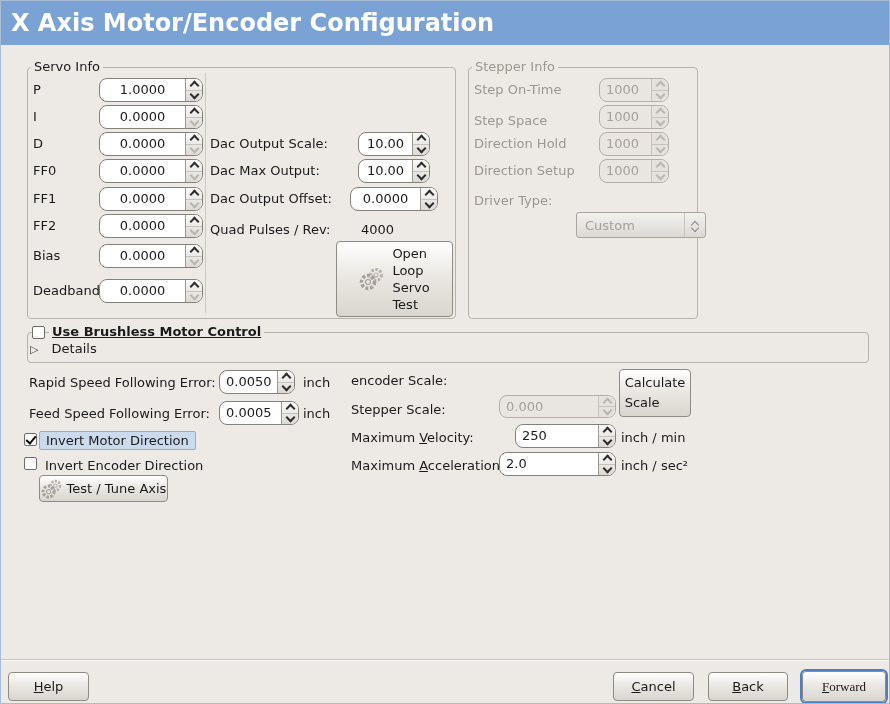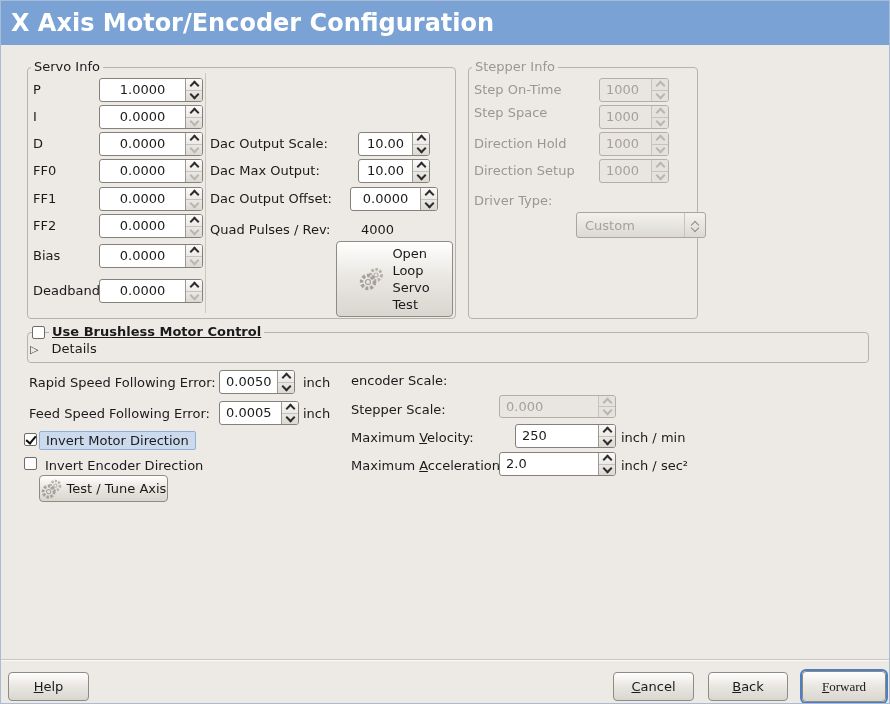--- a/index.html
+++ b/index.html
@@ -14,21 +14,21 @@
   .titlebar{position:absolute;left:0;top:0;width:100%;height:44px;background:var(--titlebar-bg);
        color:var(--titlebar-text);font-size:24px;font-weight:bold;line-height:44px;
        padding-left:10px;box-sizing:border-box;}
   .frame{position:absolute;border:1px solid #b7b3ab;border-radius:4px;box-sizing:border-box;}
   .legend{position:absolute;background:var(--window-bg);padding:0 3px;line-height:15px;white-space:nowrap;}
   .lbl{position:absolute;white-space:nowrap;line-height:16px;}
   .bold{font-weight:bold;text-decoration:underline;}
   .dim-text{color:var(--disabled-text);}
   .unit{position:absolute;white-space:nowrap;}
 
-  .spin{position:absolute;display:flex;background:#fff;border:1px solid #84817b;border-radius:3px;
+  .spin{position:absolute;display:flex;background:#fff;border:1px solid #84817b;border-radius:8px;
         box-sizing:border-box;overflow:hidden;}
   .spin .val{flex:1;padding:3px 6px 0;white-space:nowrap;overflow:hidden;}
   .spin.center .val{text-align:center;}
   .spin .btns{width:16px;flex:none;display:flex;flex-direction:column;
         background:linear-gradient(#fbfaf9,#dcd9d3);border-left:1px solid #9c9992;}
   .spin .b{flex:1;display:flex;align-items:center;justify-content:center;}
   .spin .b.up{border-bottom:1px solid #c6c3bd;}
   .ch{width:5px;height:5px;border-top:2px solid #2d2d2d;border-right:2px solid #2d2d2d;
       transform:rotate(-45deg);margin-top:3px;}
   .ch.down{transform:rotate(135deg);margin-top:-3px;}
@@ -224,21 +224,21 @@
     <span class="multiline">Open
 Loop
 Servo
 Test</span>
   </div>
 
   <div class="frame" style="left:467px;top:66px;width:230px;height:252px;"></div>
   <span class="legend dim-text" style="left:471px;top:58px;">Stepper Info</span>
 
   <div class="lbl dim-text" style="left:473px;top:81px;">Step On-Time</div>
-  <div class="lbl dim-text" style="left:473px;top:104px;">Step Space</div>
+  <div class="lbl dim-text" style="left:473px;top:112px;">Step Space</div>
   <div class="lbl dim-text" style="left:473px;top:135px;">Direction Hold</div>
   <div class="lbl dim-text" style="left:473px;top:162px;">Direction Setup</div>
   <div class="lbl dim-text" style="left:473px;top:192px;">Driver Type:</div>
 
   <div class="spin disabled" style="left:598px;top:77px;width:70px;height:24px;">
       <div class="val">1000</div>
       <div class="btns">
         <div class="b up">
           <span class="ch"></span>
         </div>
@@ -319,20 +319,24 @@
           <span class="ch"></span>
         </div>
         <div class="b dn">
           <span class="ch down"></span>
         </div>
       </div>
     </div>
   <div class="unit" style="left:302px;top:405px;">inch</div>
 
   <div class="lbl" style="left:350px;top:372px;">encoder Scale:</div>
+  <div class="btn" style="left:618px;top:368px;width:72px;height:48px;">
+    <span class="multiline" style="line-height:20px;">Calculate
+Scale</span>
+  </div>
 
   <div class="lbl" style="left:350px;top:401px;">Stepper Scale:</div>
   <div class="spin disabled" style="left:498px;top:394px;width:117px;height:23px;">
       <div class="val">0.000</div>
       <div class="btns">
         <div class="b up">
           <span class="ch"></span>
         </div>
         <div class="b dn">
           <span class="ch down"></span>

